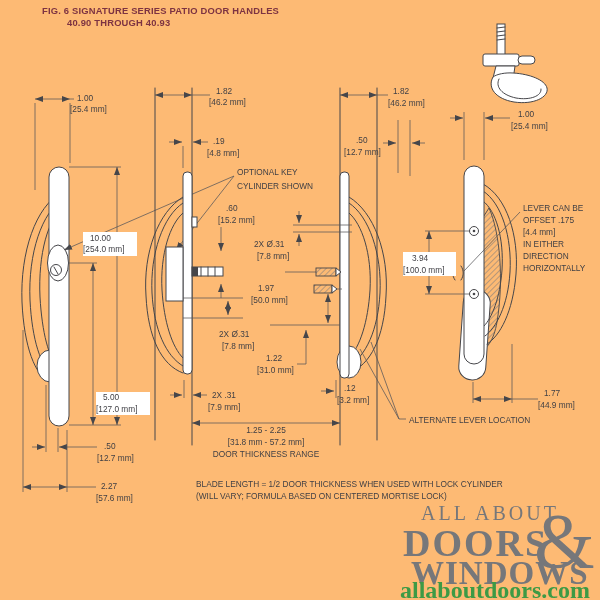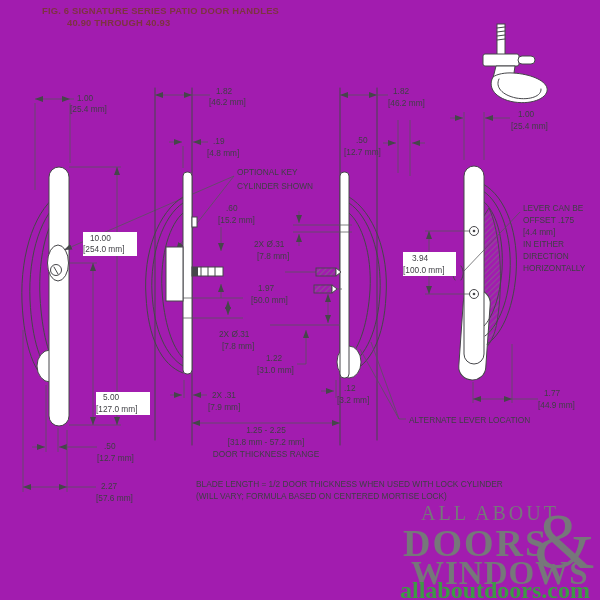--- a/index.html
+++ b/index.html
@@ -1,16 +1,16 @@
 <!DOCTYPE html>
 <html><head>
 <meta charset="utf-8">
 <style>
   html,body{margin:0;padding:0;background:#ffffff;}
-  .page{position:relative;width:600px;height:600px;background:#a21caf;overflow:hidden;}
+  .page{position:relative;width:600px;height:600px;background:#fdba74;overflow:hidden;}
   svg{display:block;}
   text{font-family:"Liberation Sans","DejaVu Sans",sans-serif;font-size:8.3px;fill:#3f3f44;}
   .title{font-size:9.4px;font-weight:bold;fill:#7d3342;letter-spacing:.2px;}
   .ln{stroke:#46464a;stroke-width:1;fill:none;stroke-linecap:round;}
   .lnf{stroke:#46464a;stroke-width:1;fill:#ffffff;}
   .x{stroke:#55555a;stroke-width:.75;fill:none;}
   .bg{fill:#ffffff;}
   .ctr{text-anchor:middle;}
   .serif{font-family:"Liberation Serif","DejaVu Serif",serif;fill:#76777a;}
   .logo-top{font-size:20px;letter-spacing:3px;}

